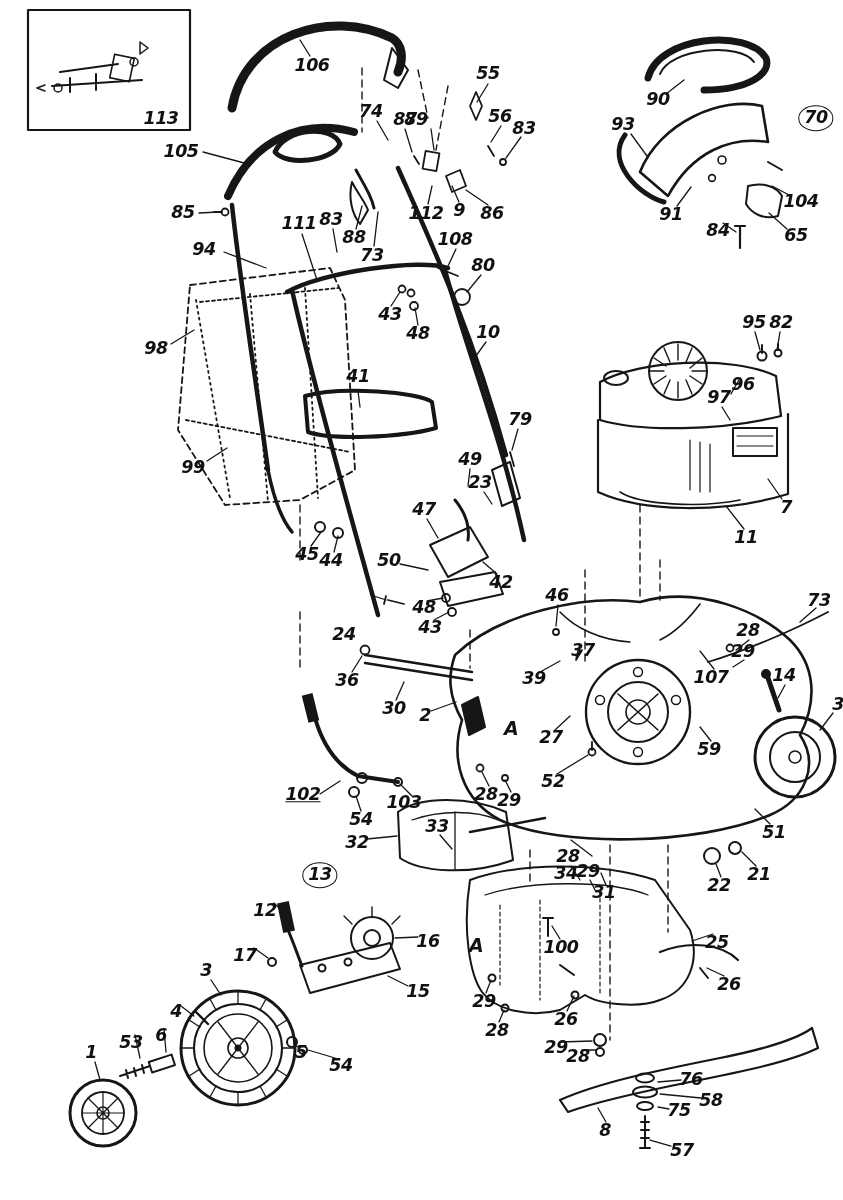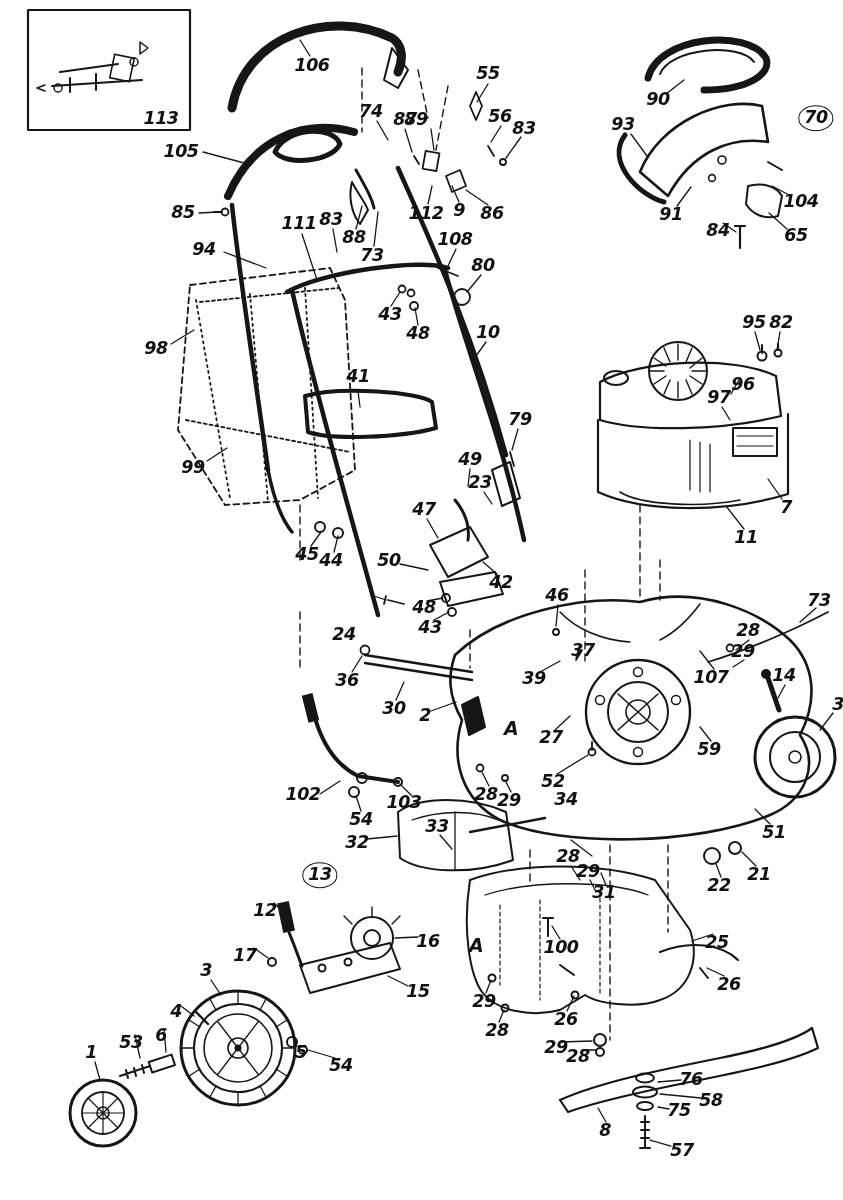--- a/index.html
+++ b/index.html
@@ -281,26 +281,26 @@
       <span class="part-label" style="left: 347px; top: 681px;">36</span>
       <span class="part-label" style="left: 394px; top: 709px;">30</span>
       <span class="part-label" style="left: 425px; top: 716px;">2</span>
       <span class="part-label" style="left: 557px; top: 596px;">46</span>
       <span class="part-label" style="left: 583px; top: 651px;">37</span>
       <span class="part-label" style="left: 534px; top: 679px;">39</span>
       <span class="part-label" style="left: 551px; top: 738px;">27</span>
       <span class="part-label" style="left: 553px; top: 782px;">52</span>
       <span class="part-label" style="left: 486px; top: 795px;">28</span>
       <span class="part-label" style="left: 509px; top: 801px;">29</span>
-      <span class="part-label" style="left: 303px; top: 795px;">102</span>
+      <span class="part-label" style="left: 303px; top: 795px; text-decoration: underline;">102</span>
       <span class="part-label" style="left: 404px; top: 803px;">103</span>
       <span class="part-label" style="left: 361px; top: 820px;">54</span>
       <span class="part-label" style="left: 357px; top: 843px;">32</span>
       <span class="part-label" style="left: 437px; top: 827px;">33</span>
-      <span class="part-label" style="left: 566px; top: 800px; font-style: italic;">34</span>
+      <span class="part-label" style="left: 566px; top: 874px; font-style: italic;">34</span>
       <span class="part-label" style="left: 568px; top: 857px;">28</span>
       <span class="part-label" style="left: 588px; top: 872px;">29</span>
       <span class="part-label" style="left: 604px; top: 893px;">31</span>
       <span class="part-label" style="left: 711px; top: 678px;">107</span>
       <span class="part-label" style="left: 748px; top: 631px;">28</span>
       <span class="part-label" style="left: 743px; top: 652px;">29</span>
       <span class="part-label" style="left: 819px; top: 601px;">73</span>
       <span class="part-label" style="left: 784px; top: 676px;">14</span>
       <span class="part-label" style="left: 838px; top: 705px;">3</span>
       <span class="part-label" style="left: 709px; top: 750px;">59</span>

